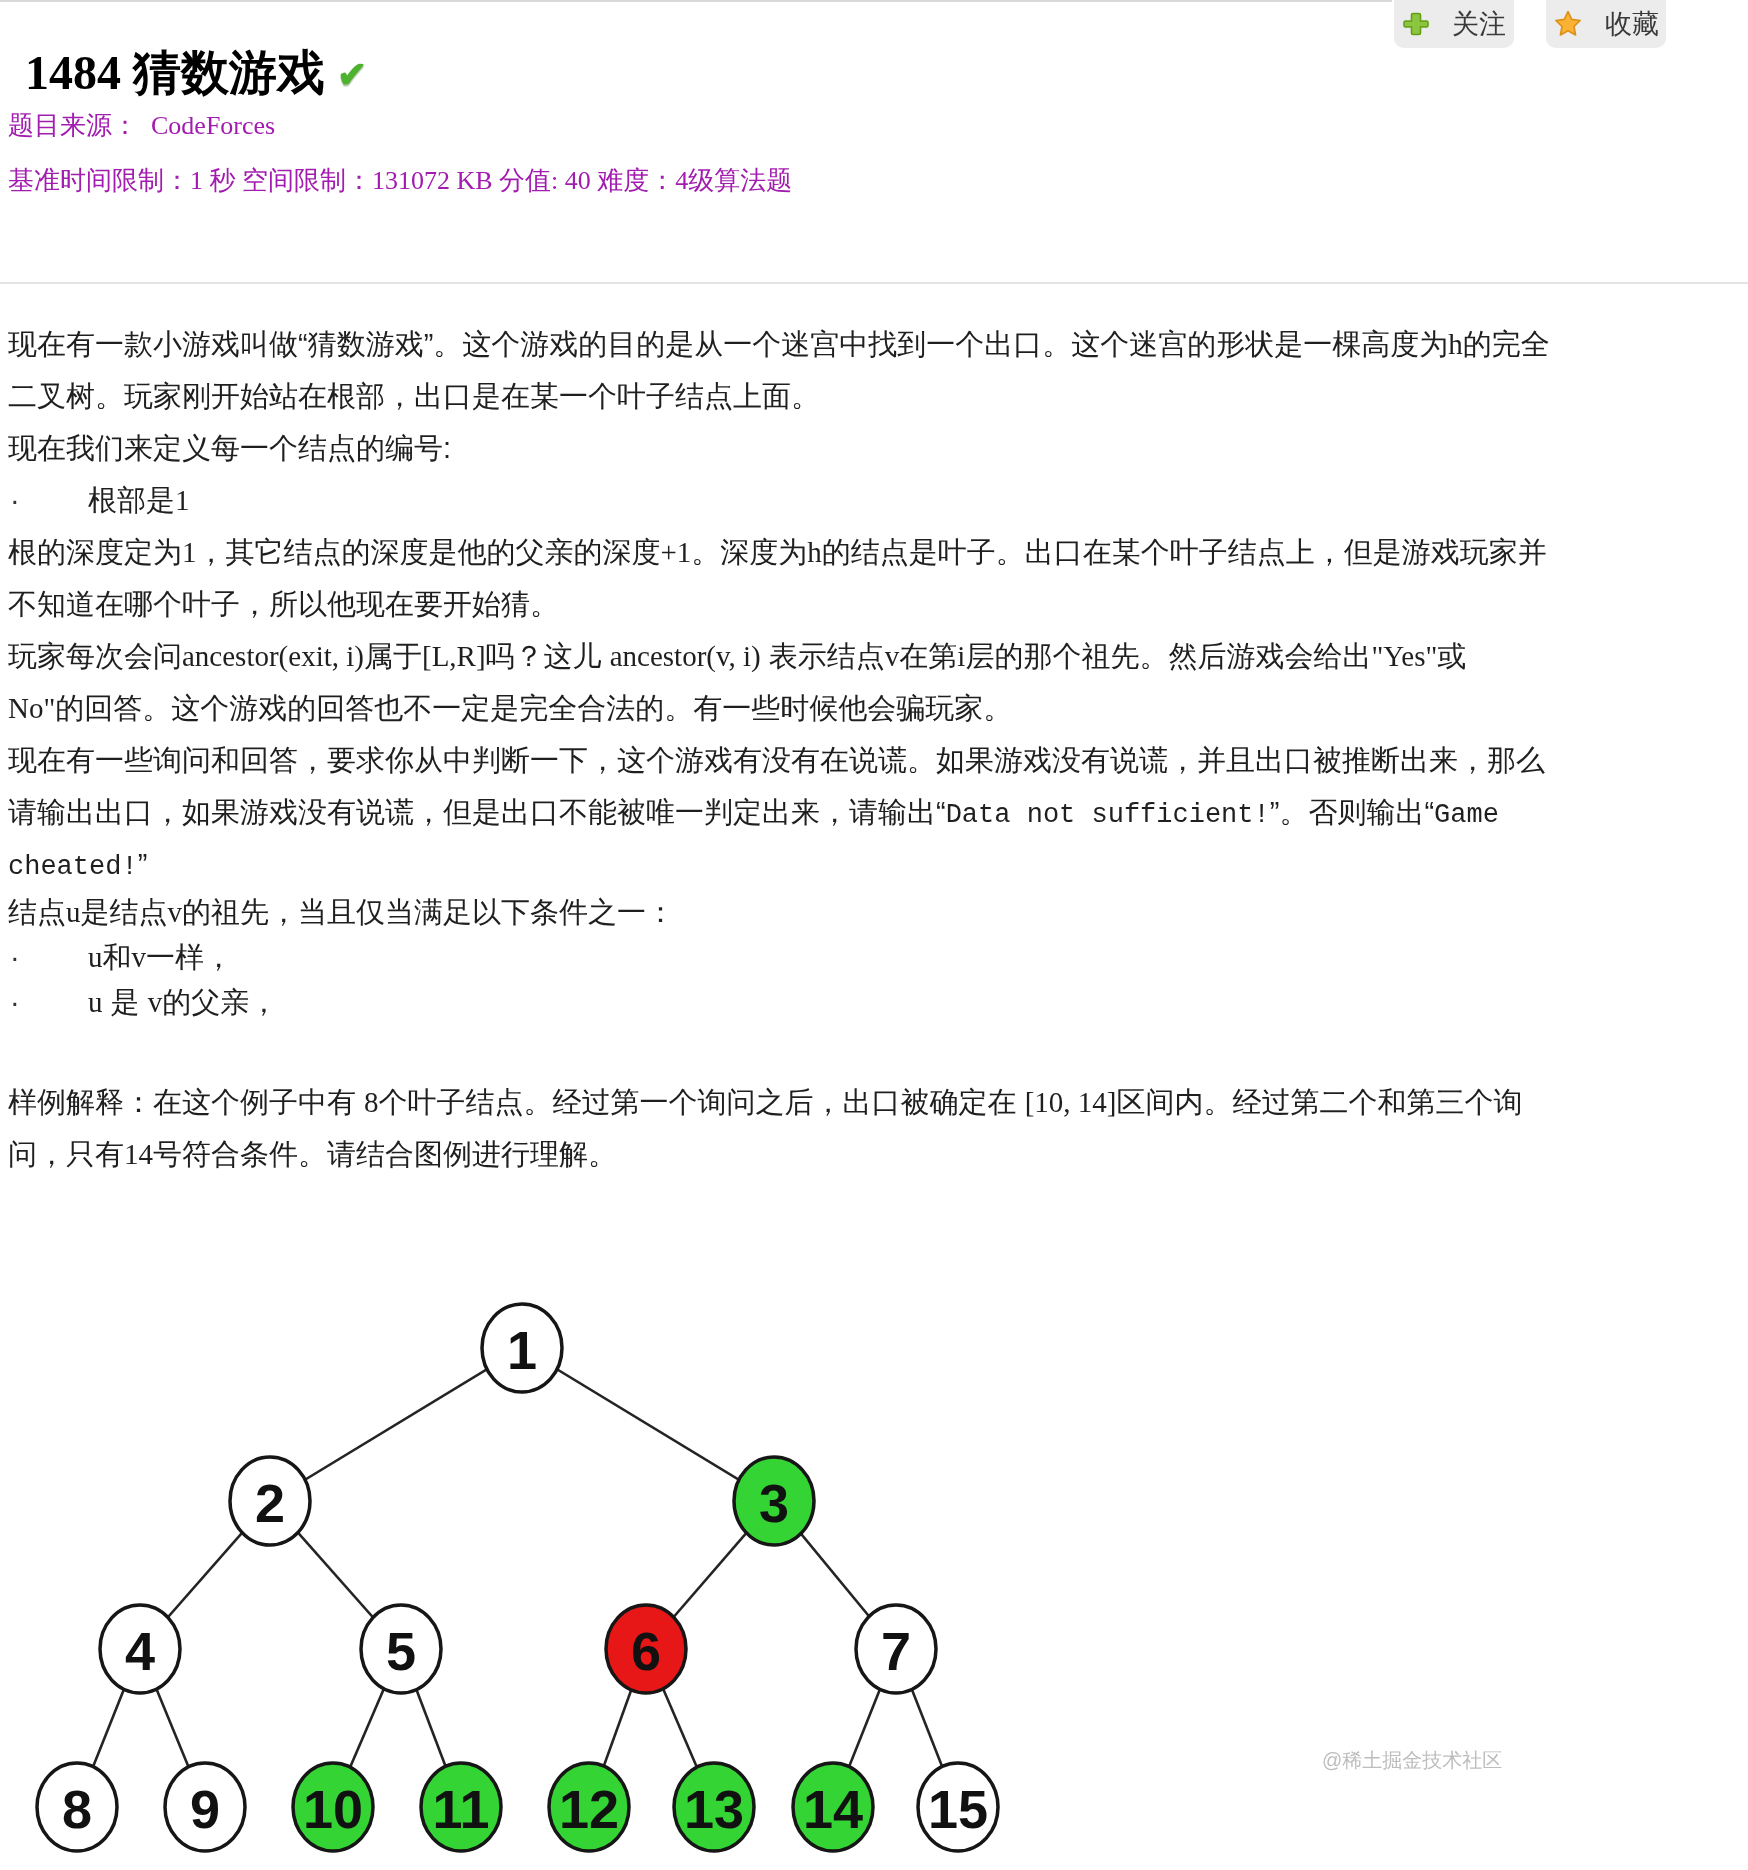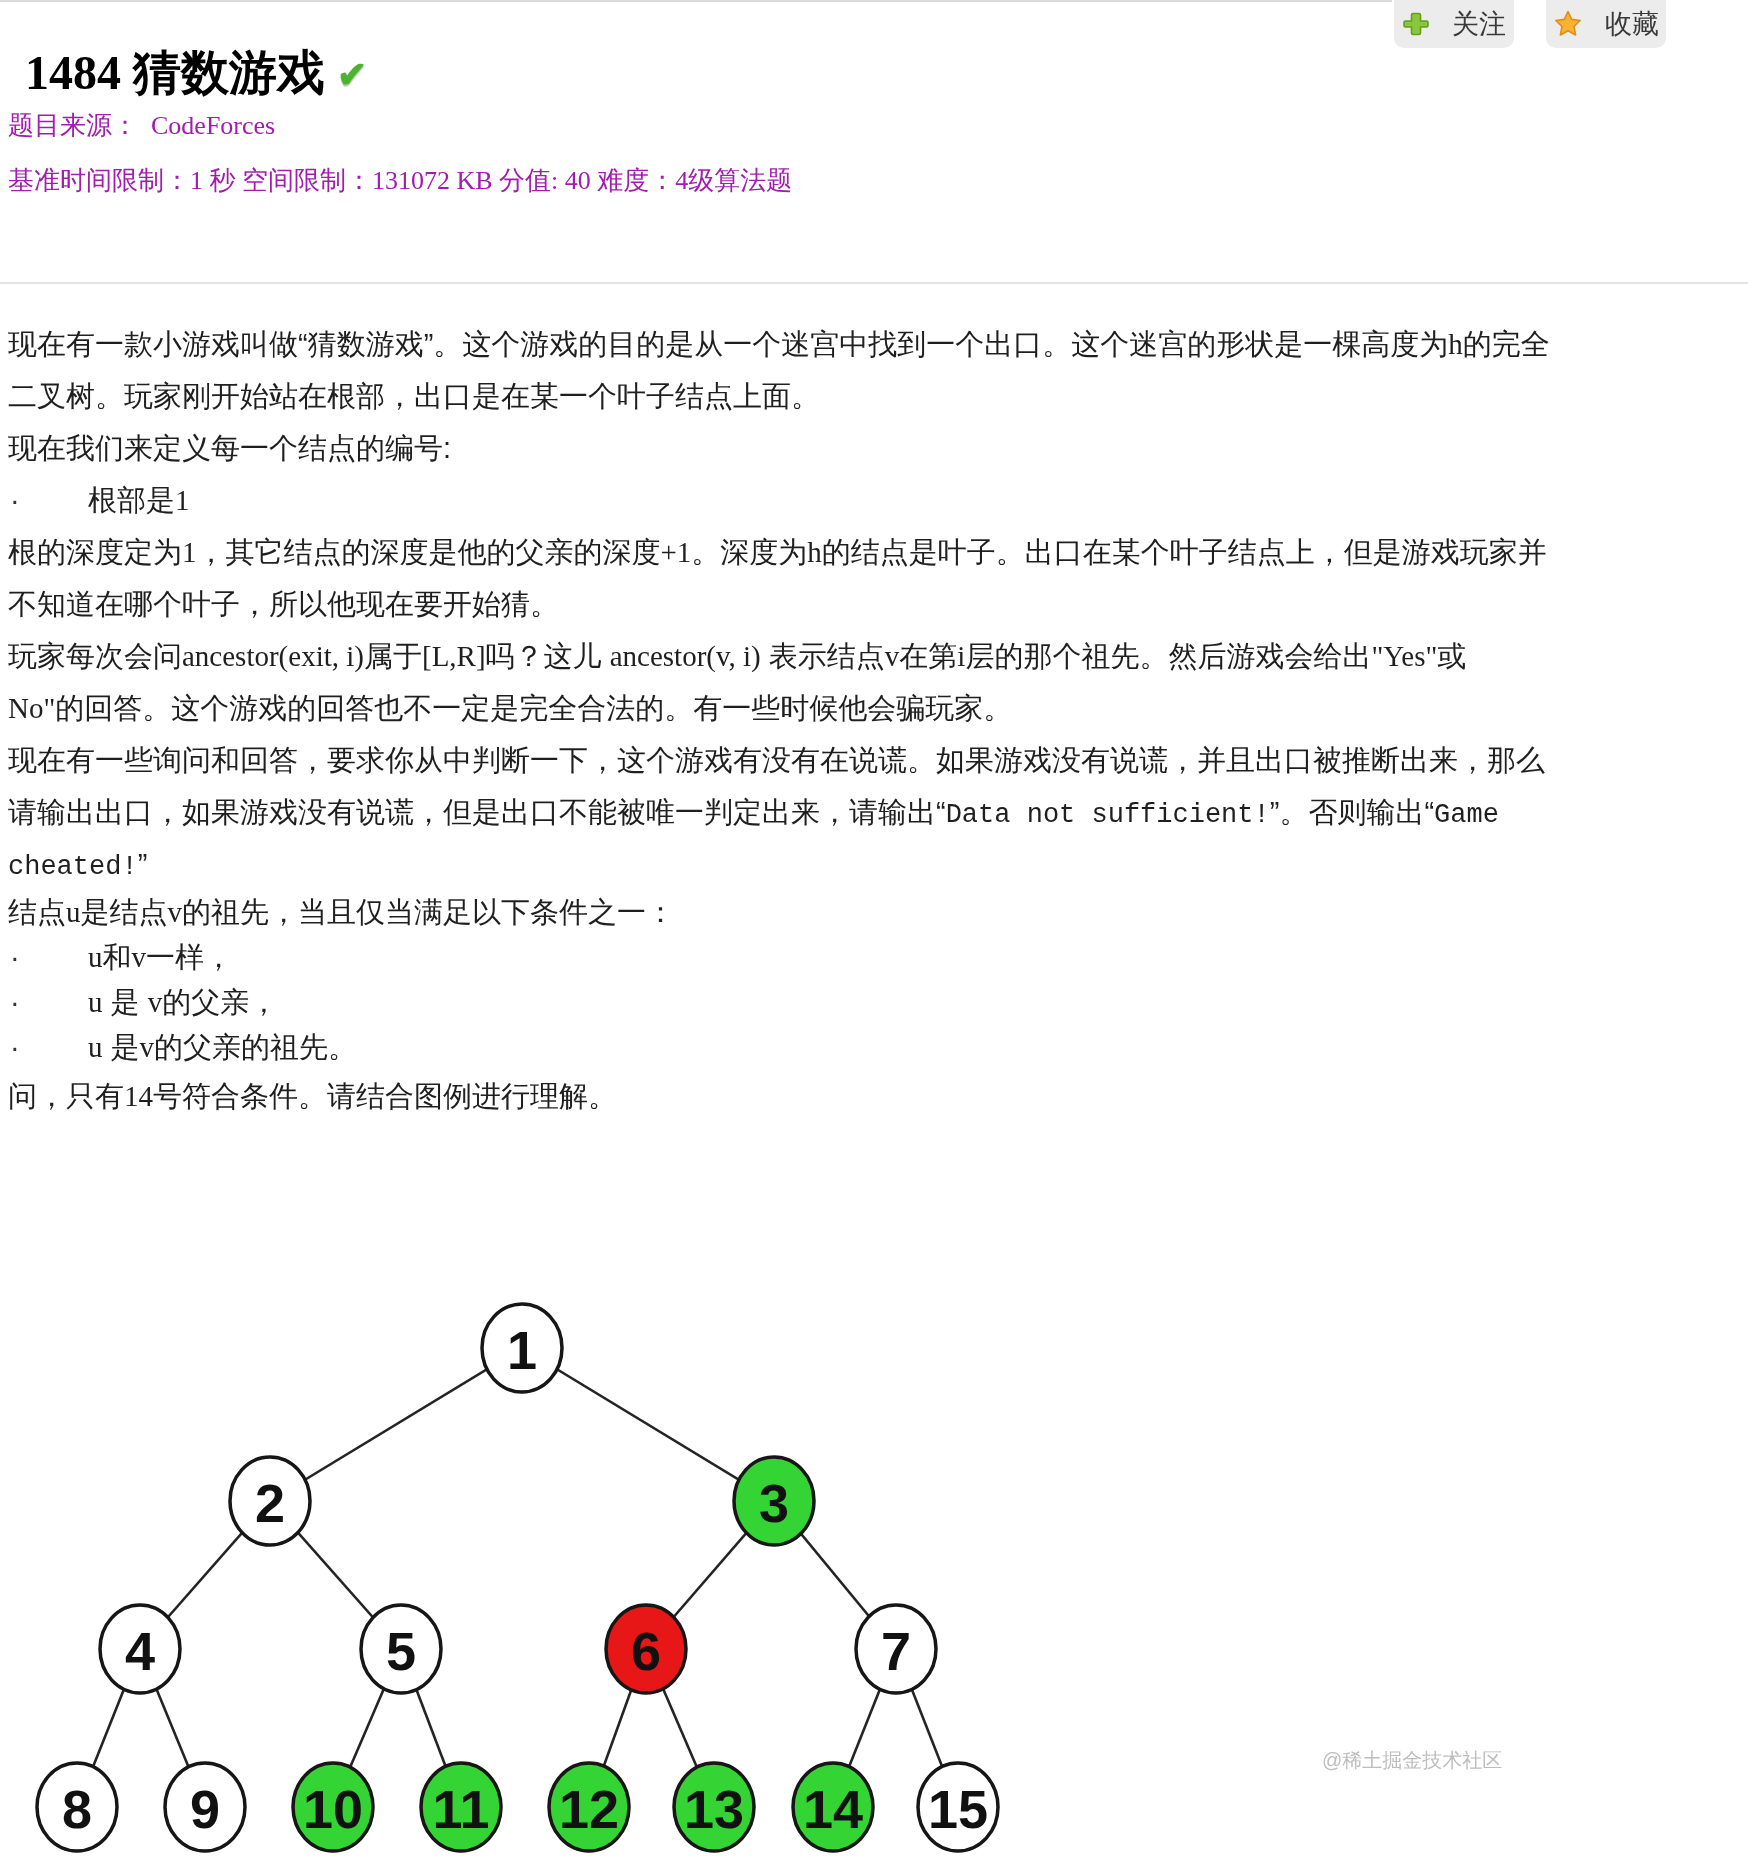--- a/index.html
+++ b/index.html
@@ -70,21 +70,21 @@
       <div class="line"><span class="seg-n">根的深度定为</span><span class="seg-s">1</span><span class="seg-n">，其它结点的深度是他的父亲的深度</span><span class="seg-s">+1</span><span class="seg-n">。深度为</span><span class="seg-s">h</span><span class="seg-n">的结点是叶子。出口在某个叶子结点上，但是游戏玩家并</span></div>
       <div class="line"><span class="seg-n">不知道在哪个叶子，所以他现在要开始猜。</span></div>
       <div class="line"><span class="seg-n">玩家每次会问</span><span class="seg-s">ancestor(exit, i)</span><span class="seg-n">属于</span><span class="seg-s">[L,R]</span><span class="seg-n">吗？这儿 </span><span class="seg-s">ancestor(v, i)</span><span class="seg-n"> 表示结点</span><span class="seg-s">v</span><span class="seg-n">在第</span><span class="seg-s">i</span><span class="seg-n">层的那个祖先。然后游戏会给出</span><span class="seg-s">"Yes"</span><span class="seg-n">或</span></div>
       <div class="line"><span class="seg-s">No"</span><span class="seg-n">的回答。这个游戏的回答也不一定是完全合法的。有一些时候他会骗玩家。</span></div>
       <div class="line"><span class="seg-n">现在有一些询问和回答，要求你从中判断一下，这个游戏有没有在说谎。如果游戏没有说谎，并且出口被推断出来，那么</span></div>
       <div class="line"><span class="seg-n">请输出出口，如果游戏没有说谎，但是出口不能被唯一判定出来，请输出“</span><span class="seg-m">Data not sufficient!</span><span class="seg-n">”。否则输出“</span><span class="seg-m">Game</span></div>
       <div class="line"><span class="seg-m">cheated!</span><span class="seg-n">”</span></div>
       <div class="line compact"><span class="seg-n">结点</span><span class="seg-s">u</span><span class="seg-n">是结点</span><span class="seg-s">v</span><span class="seg-n">的祖先，当且仅当满足以下条件之一：</span></div>
       <div class="line compact"><span class="bullet-dot">·</span><span class="seg-s">u</span><span class="seg-n">和</span><span class="seg-s">v</span><span class="seg-n">一样，</span></div>
       <div class="line compact"><span class="bullet-dot">·</span><span class="seg-s">u</span><span class="seg-n"> 是 </span><span class="seg-s">v</span><span class="seg-n">的父亲，</span></div>
-      <div class="line compact"><span class="bullet-dot">·</span><span class="seg-s">u</span><span class="seg-n"> 是</span><span class="seg-s">v</span><span class="seg-n">的父亲的祖先。</span></div>
+      <div class="line gap-before"><span class="seg-n">样例解释：在这个例子中有 </span><span class="seg-s">8</span><span class="seg-n">个叶子结点。经过第一个询问之后，出口被确定在 </span><span class="seg-s">[10, 14]</span><span class="seg-n">区间内。经过第二个和第三个询</span></div>
       <div class="line"><span class="seg-n">问，只有</span><span class="seg-s">14</span><span class="seg-n">号符合条件。请结合图例进行理解。</span></div>
     </div>
 
   <div class="tree-wrap">
     <svg id="tree-svg" width="1060" height="590" viewBox="0 0 1060 590">
         <line x1="522" y1="68" x2="270" y2="221" stroke="#242424" stroke-width="2.6"></line>
         <line x1="522" y1="68" x2="774" y2="221" stroke="#242424" stroke-width="2.6"></line>
         <line x1="270" y1="221" x2="140" y2="369" stroke="#242424" stroke-width="2.6"></line>
         <line x1="270" y1="221" x2="401" y2="369" stroke="#242424" stroke-width="2.6"></line>
         <line x1="774" y1="221" x2="646" y2="369" stroke="#242424" stroke-width="2.6"></line>

